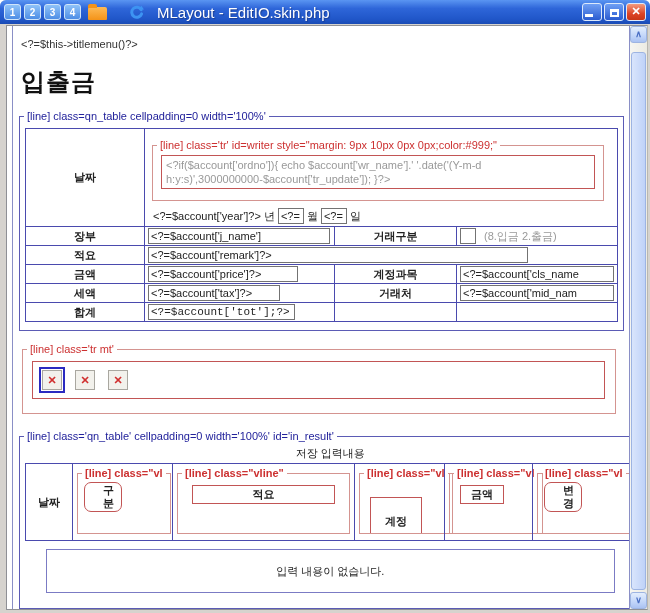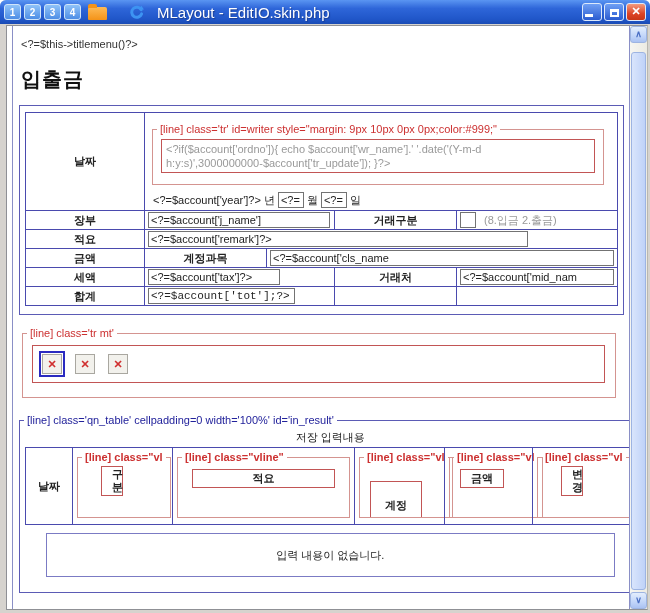--- a/index.html
+++ b/index.html
@@ -44,21 +44,21 @@
   .sb { width:17px; background:linear-gradient(90deg,#F6F6F2,#ECEBE3); display:flex; flex-direction:column; }
   .sb-btn { height:17px; background:linear-gradient(180deg,#E3EEFD,#BCD1F8 70%,#AAC2F2);
             border:1px solid #9DB4E2; border-radius:3px; color:#4A6FC4; font-size:9px; line-height:14px;
             text-align:center; font-weight:bold; cursor:pointer; }
   .sb-gap { height:9px; }
   .sb-thumb { flex:1; margin:0 1px 2px 1px; background:linear-gradient(90deg,#D9E5FC,#BFD2F8);
               border:1px solid #9DB4E2; border-radius:3px; cursor:grab; }
 
   
   .codeline { margin:6px 0 0 3px; font-size:11px; color:#333; }
-  h1.head { font-size:20px; font-weight:bold; color:#111; margin:16px 0 12px 3px; letter-spacing:1px; }
+  h1.head { font-size:24px; font-weight:bold; color:#111; margin:16px 0 12px 3px; letter-spacing:1px; }
 
   fieldset { border:1px solid #5B5BB5; padding:2px 4px 6px 4px; }
   fieldset legend { font-size:11px; color:#22229B; padding:0 3px; white-space:nowrap; }
   fieldset.red { border:1px solid #D49490; }
   fieldset.red legend { color:#CC3030; }
   fieldset.red legend.b { font-weight:bold; }
 
   .fs1 { margin:0 2px 0 1px; }
   .t1 { border:1px solid #4A4AAE; margin:4px 1px 2px 1px; }
   .t1 .tr { display:flex; border-top:1px solid #4A4AAE; align-items:stretch; }
@@ -98,21 +98,21 @@
   .t2caption { text-align:center; margin:2px 0 1px 0; }
   .t2 { display:flex; border:1px solid #4A4AAE; margin:2px 1px 0 1px; height:78px; align-items:stretch; }
   .t2 .cell { border-left:1px solid #4A4AAE; flex-shrink:0; display:flex; }
   .t2 .cell:first-child { border-left:none; }
   .cell-date { width:46px; align-items:center; justify-content:center; font-weight:bold; }
   .cell-gubun { width:100px; } .cell-jeokyo { width:182px; } .cell-gyejeong { width:90px; }
   .cell-geumaek { width:88px; } .cell-byeon { flex:1; }
   .vfs { flex:1; margin:3px 4px 6px 4px; overflow:hidden; }
   .vfs legend { overflow:hidden; max-width:100%; display:block; }
   .mini-box { border:1px solid #C25555; color:#222; font-weight:bold; text-align:center; }
-  .vtext { width:16px; word-break:break-all; line-height:13px; padding:1px 10px; margin:1px 0 0 19px; }
+  .vtext { width:16px; word-break:break-all; line-height:13px; padding:1px 18px; margin:1px 0 0 2px;border-radius:7px; }
   .hwide { margin:4px auto 0 auto; width:88%; padding:1px 0; }
   .hsmall { margin:16px 0 0 6px; width:52px; padding:16px 0; }
   .hsmall2 { margin:4px 0 0 6px; width:44px; padding:1px 0; }
 
   .emptybox { border:1px solid #7B7BC4; margin:8px 22px 9px 22px; height:44px;
               display:flex; align-items:center; justify-content:center; }
 </style>
 </head>
 <body>
 
@@ -145,20 +145,21 @@
   </div>
 
   <div class="bodyarea">
     <div class="viewport">
       <div class="page">
 
         <div class="codeline">&lt;?=$this-&gt;titlemenu()?&gt;</div>
         <h1 class="head">입출금</h1>
 
         <fieldset class="fs1">
+          <legend>[line] class=qn_table cellpadding=0 width='100%'</legend>
           <div class="t1">
 
             <div class="tr">
               <div class="td lblc">날짜</div>
               <div class="td datecell" style="border-left:1px solid #4A4AAE; display:block;">
                 <fieldset class="red fs-writer">
                   <legend>[line] class='tr' id=writer style="margin: 9px 10px 0px 0px;color:#999;"</legend>
                   <div class="codebox">&lt;?if($account['ordno']){ echo $account['wr_name'].' '.date('(Y-m-d h:y:s)',3000000000-$account['tr_update']); }?&gt;</div>
                 </fieldset>
                 <div class="dateline">
@@ -186,20 +187,23 @@
 
             <div class="tr">
               <div class="td lblc">적요</div>
               <div class="td grow">
                   <input class="inp w-rm" value="&lt;?=$account['remark']?&gt;" style="">
                 </div>
             </div>
 
             <div class="tr">
               <div class="td lblc">금액</div>
+              <div class="td c2">
+                  <input class="inp w-pr" value="&lt;?=$account['price']?&gt;" style="">
+                </div>
               <div class="td c3">계정과목</div>
               <div class="td c4">
                   <input class="inp w-full" value="&lt;?=$account['cls_name" style="">
                 </div>
             </div>
 
             <div class="tr">
               <div class="td lblc">세액</div>
               <div class="td c2">
                   <input class="inp w-tx" value="&lt;?=$account['tax']?&gt;" style="">

